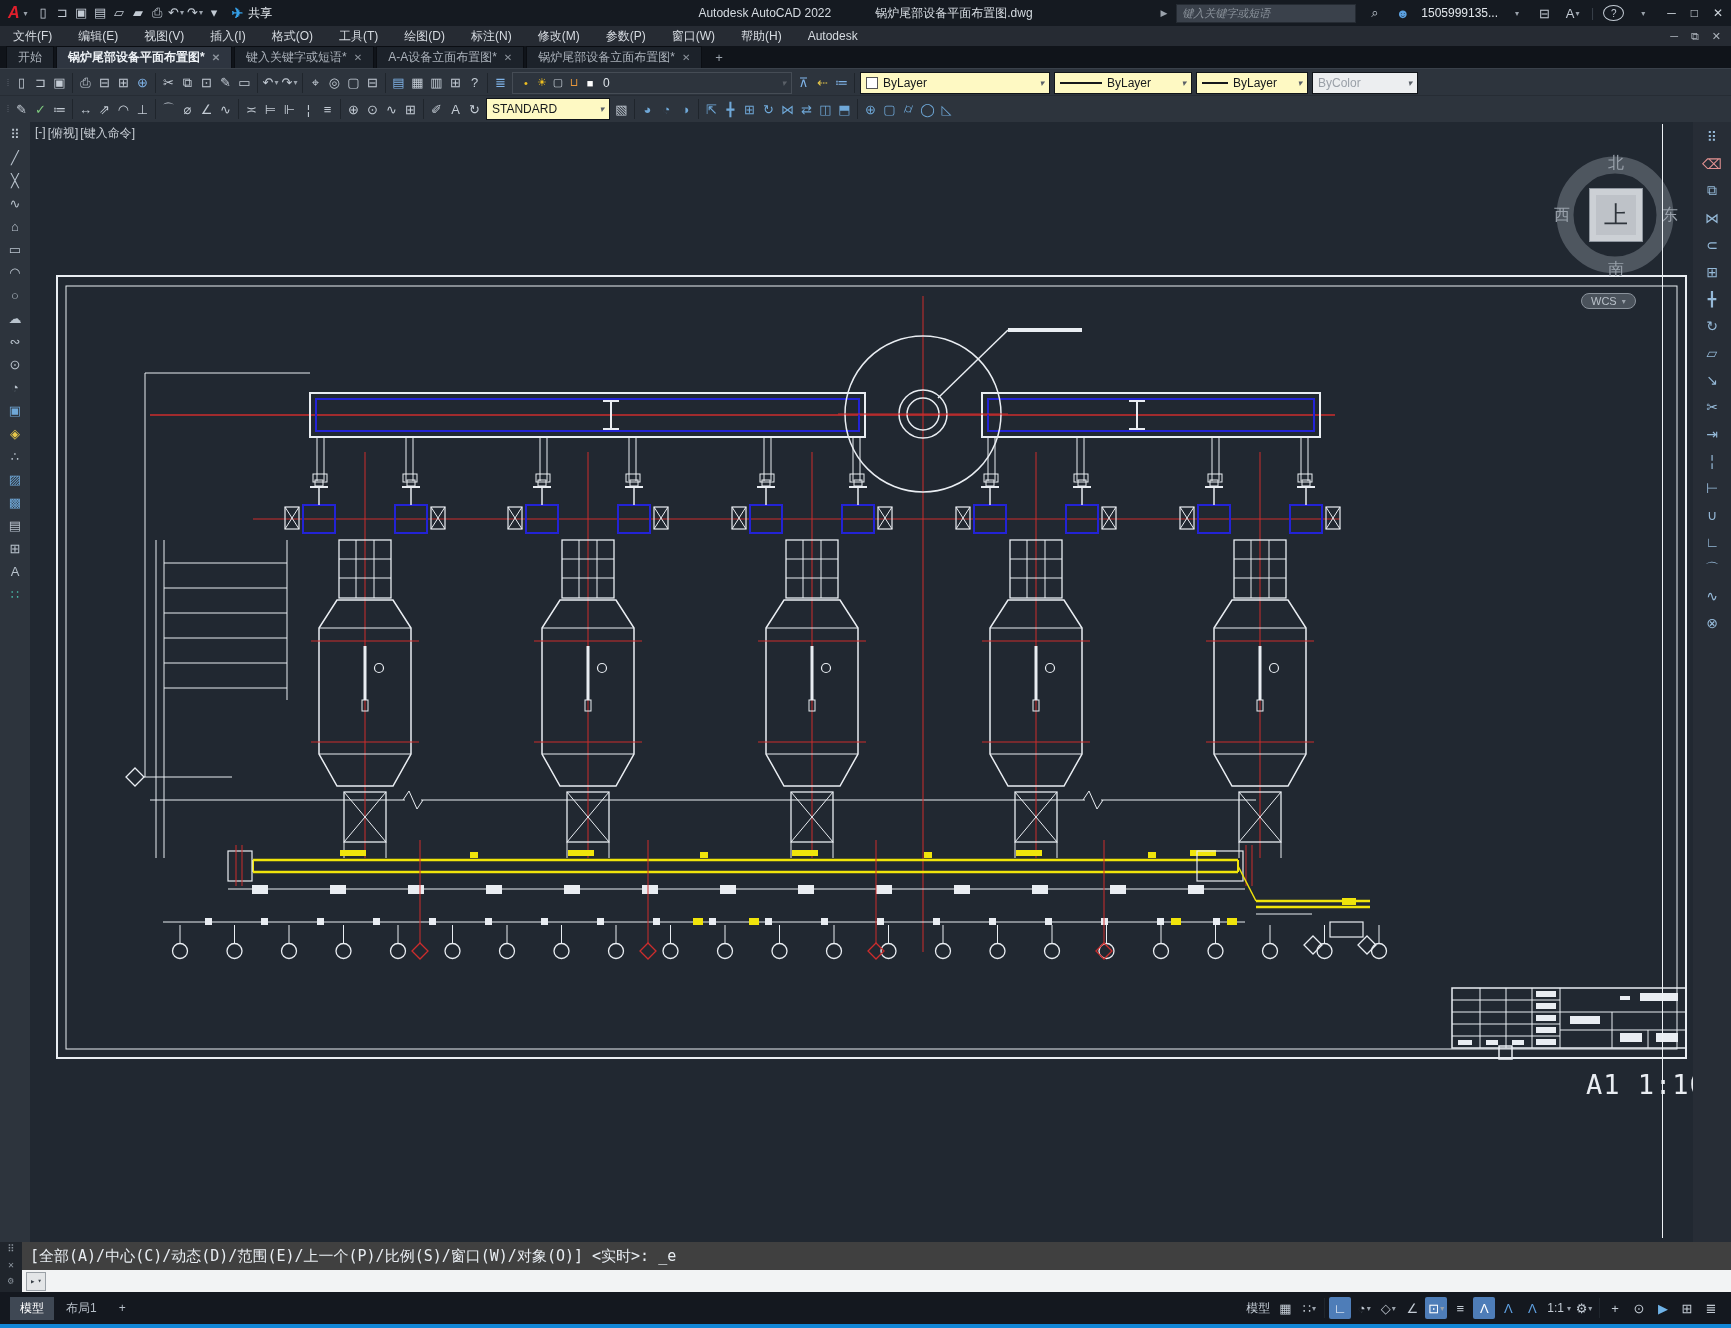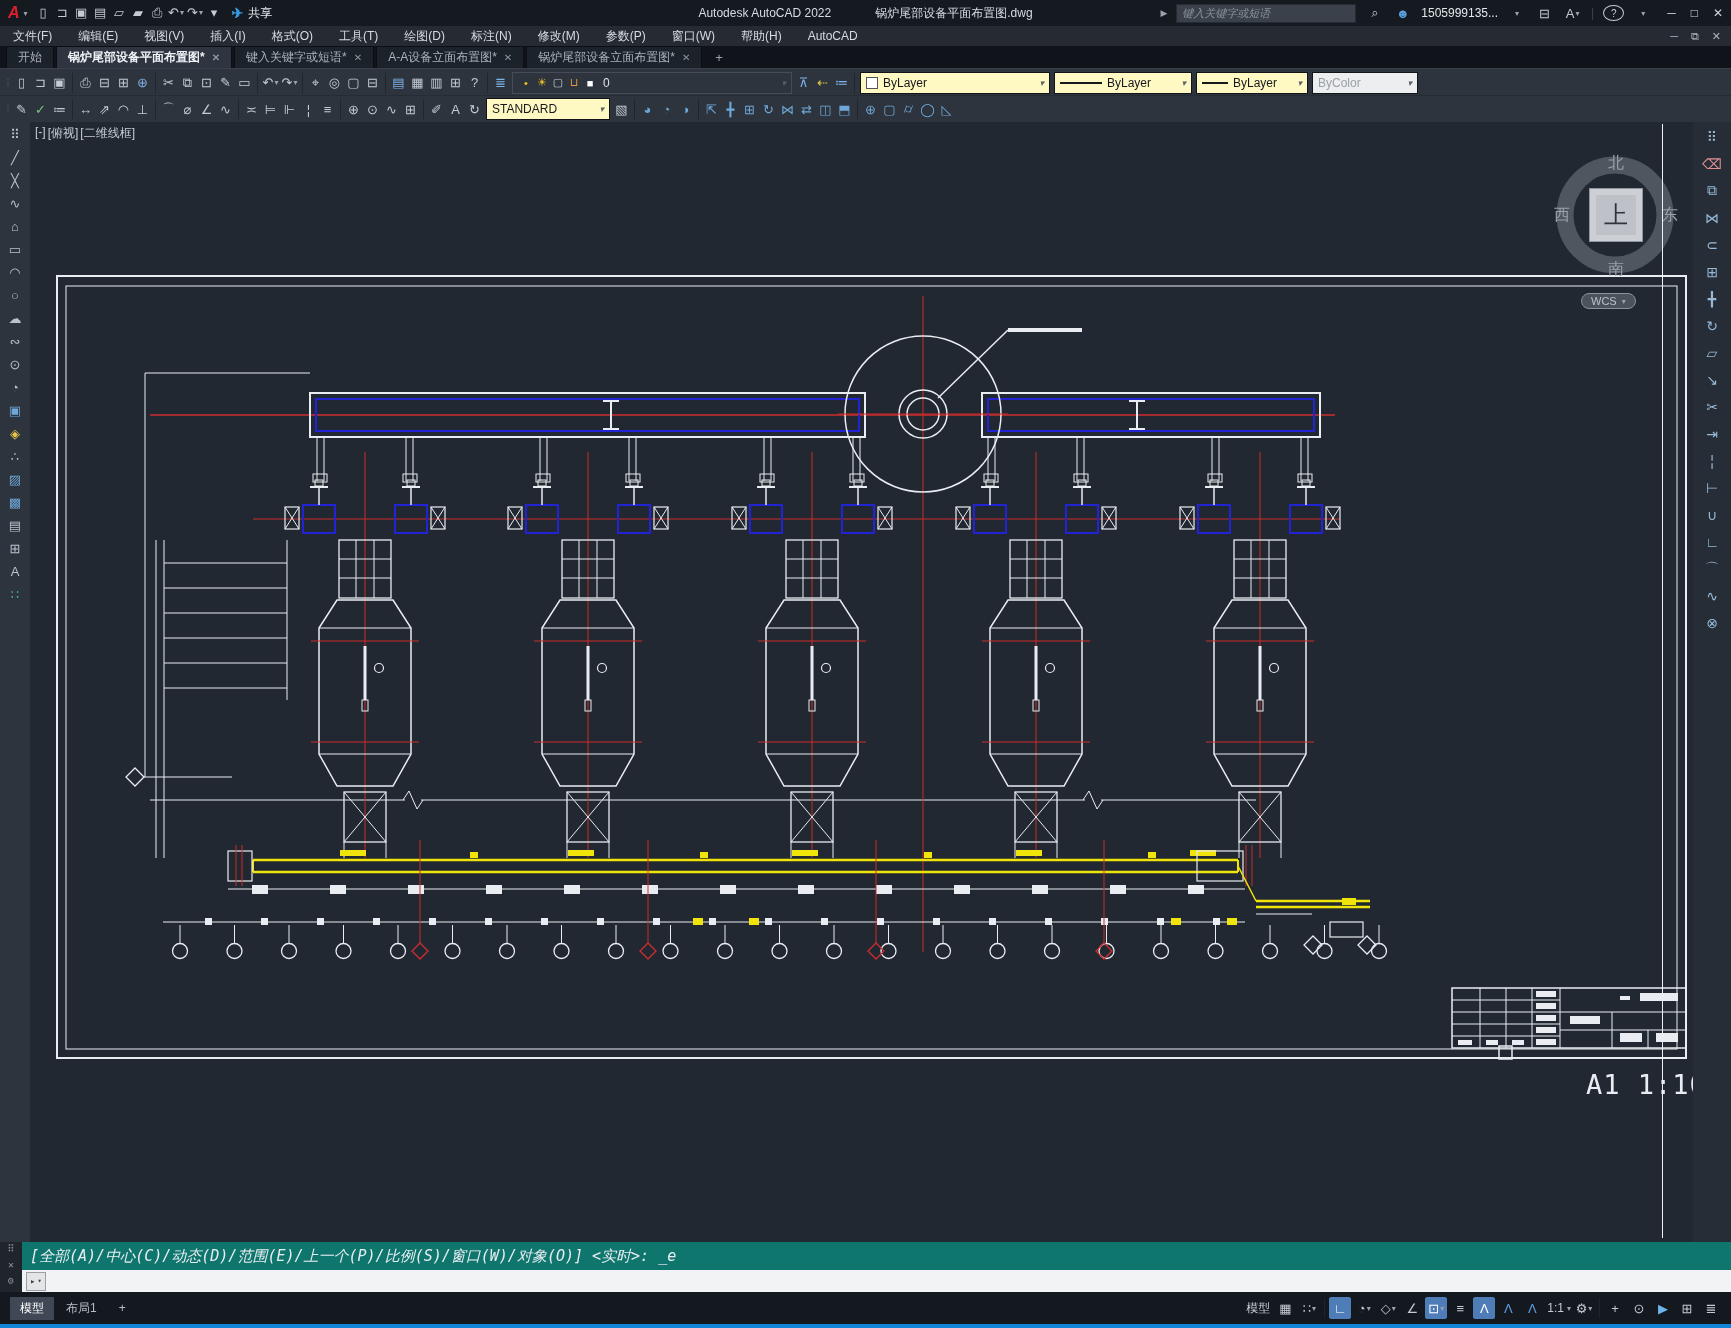--- a/index.html
+++ b/index.html
@@ -82,22 +82,22 @@
   .wcs{position:absolute;left:1551px;top:172px;padding:1px 9px;border:1px solid #8a929b;border-radius:8px;
        background:#4a525b;color:#b9c1c9;font-size:11px;z-index:2;display:flex;gap:5px;align-items:center;}
   .wcs i{font-size:8px;font-style:normal;color:#9aa2ab;}
   .crossv{position:absolute;left:1632px;top:3px;width:1px;height:1114px;background:#eef2f6;z-index:3;}
   
   .cmd{position:absolute;left:0;top:1242px;width:100%;height:50px;display:flex;
        font-family:"DejaVu Sans Mono",monospace;z-index:8;}
   .cmdgut{width:22px;background:#20252c;display:flex;flex-direction:column;align-items:center;
           color:#8a939c;font-size:10px;padding-top:1px;gap:5px;}
   .cmdmain{flex:1;display:flex;flex-direction:column;}
-  .cmdhist{height:32px;background:#0f766e;color:#e8edf2;font-size:15px;display:flex;
-           align-items:center;padding-left:8px;white-space:pre;font-style:italic;}
+  .cmdhist{height:32px;background:#404040;color:#e8edf2;font-size:15px;display:flex;
+           align-items:center;padding-left:8px;white-space:pre;}
   .cmdin{height:25px;background:#f2f3f4;display:flex;align-items:center;gap:7px;padding-left:4px;}
   .cmdico{font-size:9px;color:#3a4048;border:1px solid #9aa0a6;background:#e3e5e7;padding:0 3px;
           height:17px;display:flex;align-items:center;gap:2px;}
   .cmdin input{flex:1;border:none;outline:none;background:transparent;font-style:italic;
                color:#9aa0a8;font-size:15px;font-family:inherit;}
   .cmdin input::placeholder{color:#9aa0a8;font-style:italic;}
   
   .statusbar{position:absolute;left:0;top:1292px;width:100%;height:32px;background:#14181f;
              display:flex;align-items:center;font-size:12px;color:#b6bec7;z-index:9;}
   .stabs{display:flex;align-items:center;height:100%;padding-left:10px;gap:2px;}
@@ -174,21 +174,21 @@
         <span class="menu">视图(V)</span>
         <span class="menu">插入(I)</span>
         <span class="menu">格式(O)</span>
         <span class="menu">工具(T)</span>
         <span class="menu">绘图(D)</span>
         <span class="menu">标注(N)</span>
         <span class="menu">修改(M)</span>
         <span class="menu">参数(P)</span>
         <span class="menu">窗口(W)</span>
         <span class="menu">帮助(H)</span>
-        <span class="menu">AutoCAD</span>
+        <span class="menu">Autodesk</span>
       </span>
     <span class="winctl2">
       <span>─</span>
       <span>⧉</span>
       <span>✕</span>
     </span>
   </div>
 
   <div class="filetabs">
       <span class="ftab">
@@ -1029,21 +1029,21 @@
           <rect x="1512" y="1040" width="12" height="5" fill="#e9edf2"></rect>
         </g>
         <g>
           <text x="1586" y="1094" fill="#e9edf2" font-size="27" font-family="&quot;DejaVu Sans Mono&quot;,monospace" letter-spacing="1">A1 1:100</text>
           <rect x="1499" y="1046" width="13" height="13" fill="none" stroke="#e9edf2" stroke-width="1.5"></rect>
         </g>
       </svg>
     <div class="vplabel">
       <span>[-]</span>
       <span>[俯视]</span>
-      <span>[二维线框]</span>
+      <span>[键入命令]</span>
     </div>
     <div class="viewcube">
       <svg width="124" height="130">
         <circle cx="62" cy="64" r="50" fill="none" stroke="#7c848e" stroke-width="17" opacity="0.5"></circle>
       </svg>
       <span class="vc-char vc-n">北</span>
       <span class="vc-char vc-w">西</span>
       <span class="vc-char vc-e">东</span>
       <span class="vc-char vc-s">南</span>
       <span class="vc-square">

